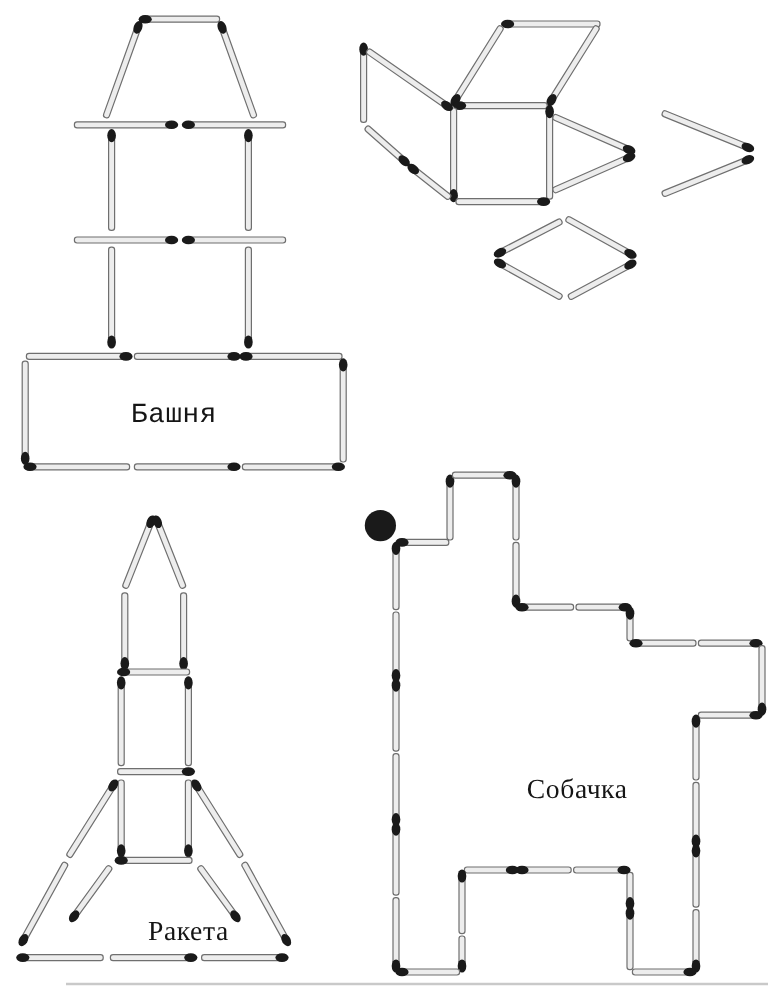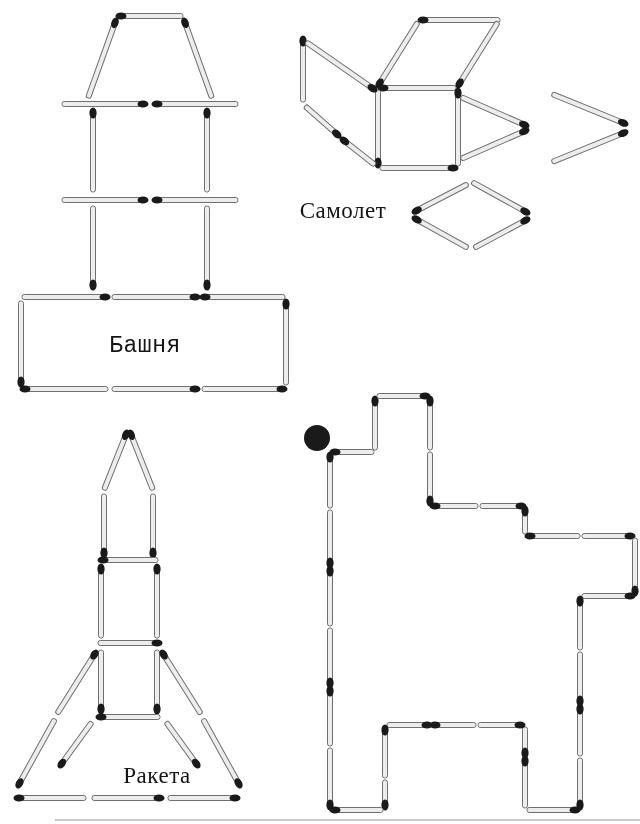--- a/index.html
+++ b/index.html
@@ -399,15 +399,15 @@
         </g>
         <g transform="translate(330 508) rotate(-90)">
           <rect x="0" y="-2.5" width="54" height="5" rx="2.2" fill="#ededed" stroke="#6f6f6f" stroke-width="1"></rect>
           <ellipse cx="51" cy="0" rx="5.5" ry="3.6" fill="#1a1a1a"></ellipse>
         </g>
         <circle cx="317" cy="438" r="13" fill="#1a1a1a"></circle>
       </g>
       <line x1="55" y1="820" x2="640" y2="820" stroke="#c9c9c9" stroke-width="2"></line>
     </svg>
   <div class="fig-label" style="left: 145px; top: 346px; color: rgb(21, 21, 21); font-family: Liberation Mono, monospace;">Башня</div>
-  <div class="fig-label" style="left: 343px; top: 211px; color: rgb(21, 21, 21);">Самолет</div>
   <div class="fig-label" style="left: 157px; top: 776px; color: rgb(21, 21, 21); text-align: center;">Ракета</div>
+  <div class="fig-label" style="left: 481px; top: 658px; color: rgb(21, 21, 21);">Собачка</div>
 </div>
 
 </body></html>

